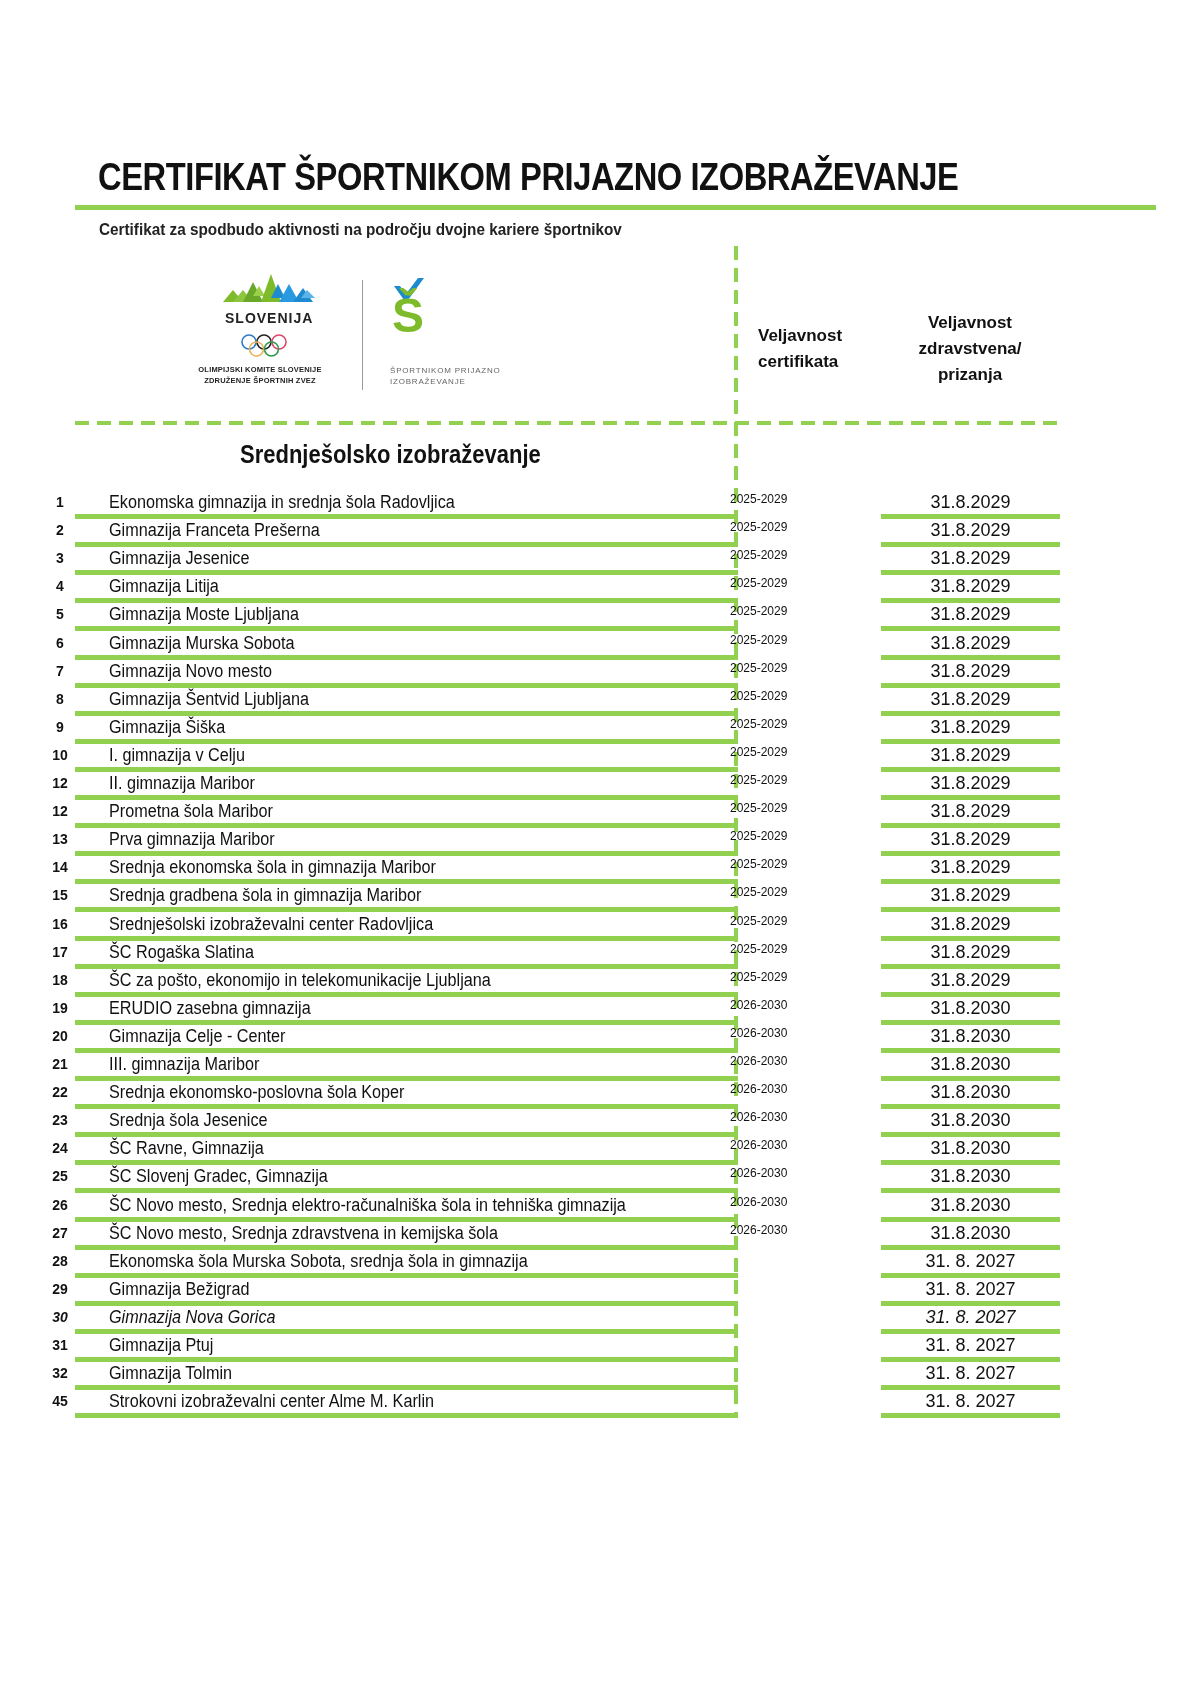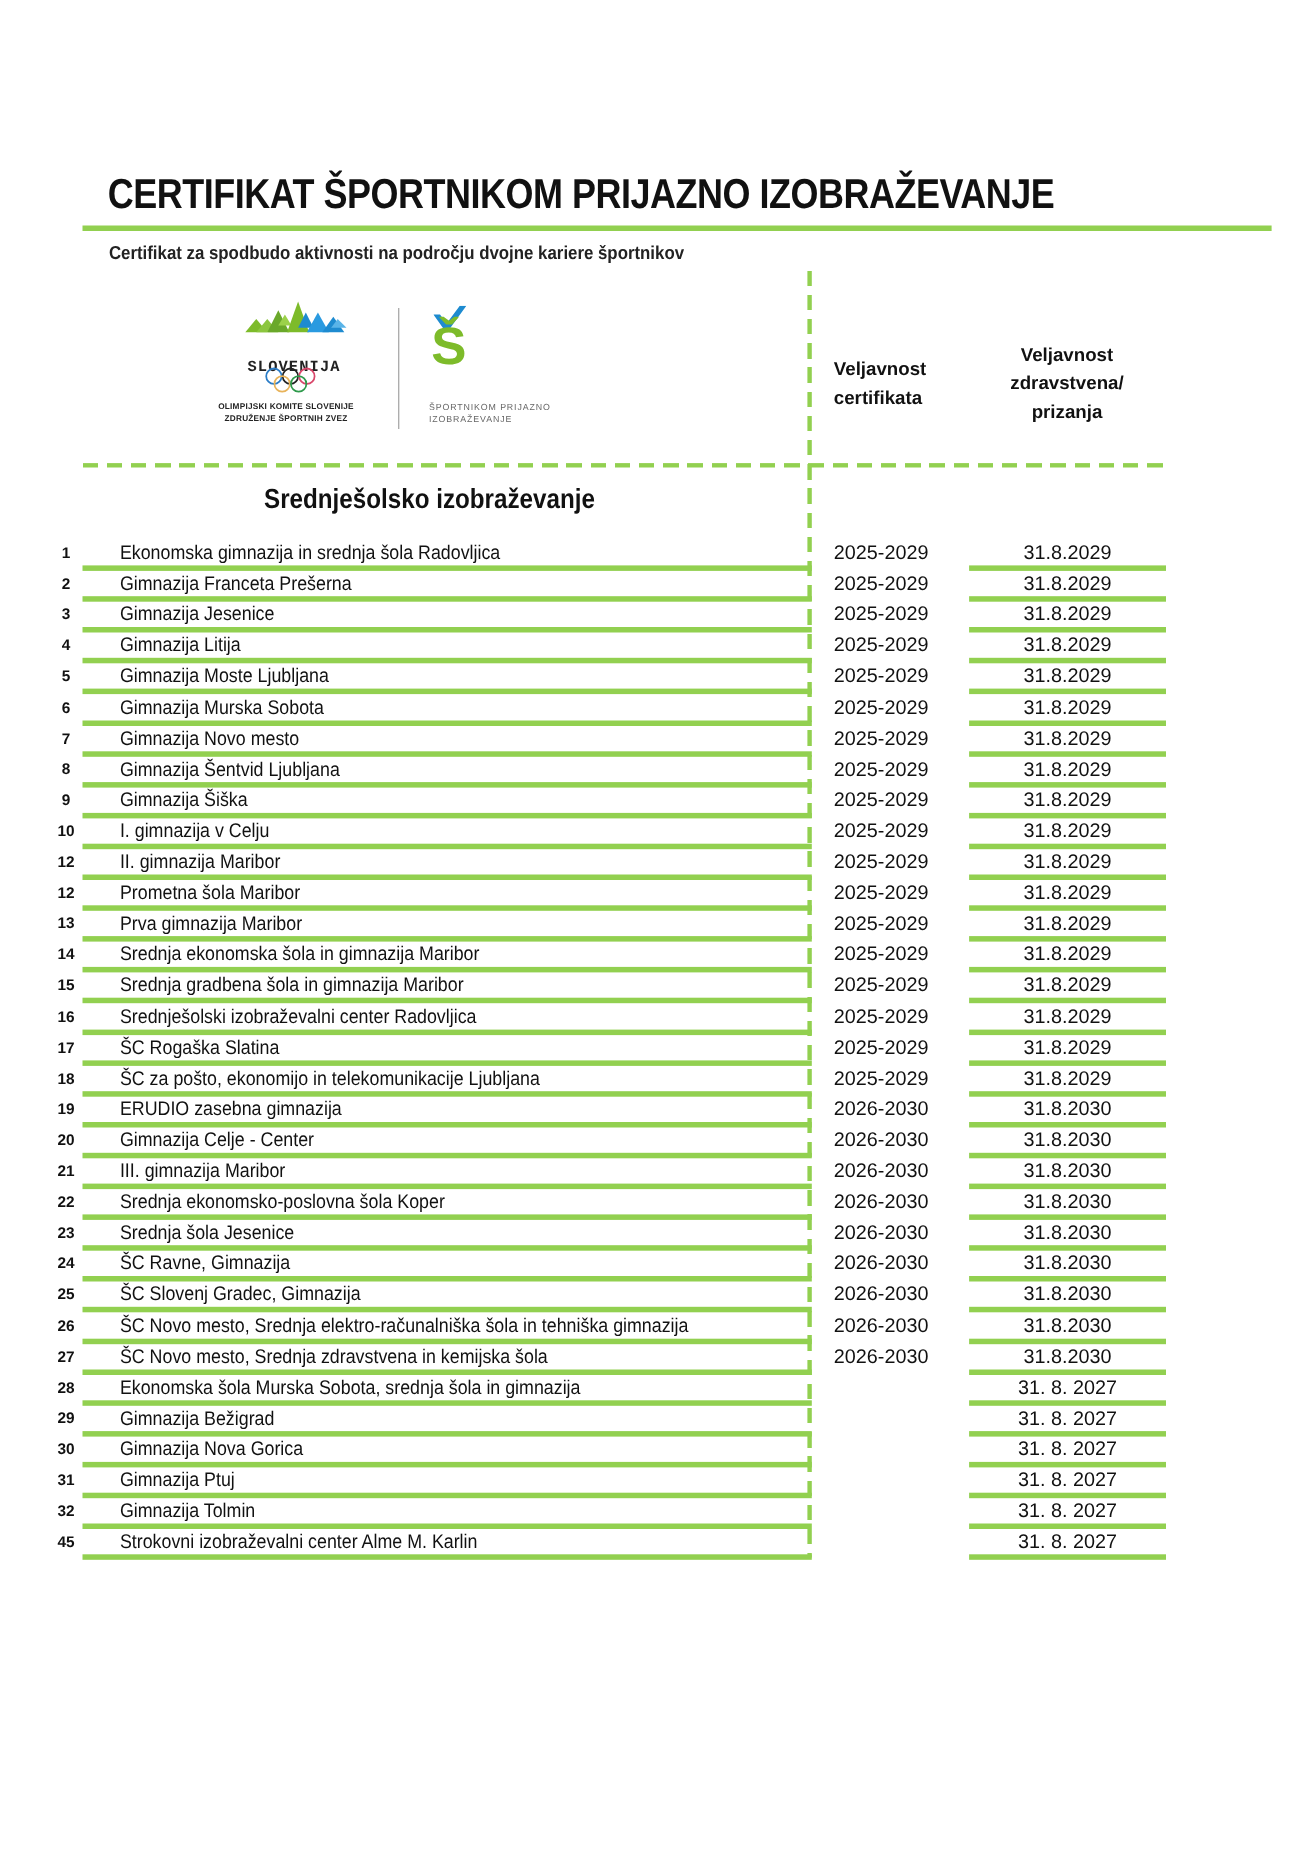--- a/index.html
+++ b/index.html
@@ -32,21 +32,21 @@
   .logo-word { font-weight: bold; color: #222; }
   .logo-small { font-size: 7.5px; font-weight: bold; text-align: center; line-height: 11px; color: #222; letter-spacing: 0.2px; }
   .logo-small-light { font-size: 8px; line-height: 11px; color: #666; letter-spacing: 0.8px; }
 
   
   .row { position: absolute; left: 0; width: 1190px; height: 28px; }
   .row .num { position: absolute; left: 48px; width: 24px; text-align: center; top: 2px;
               font-size: 14px; font-weight: bold; }
   .row .name { position: absolute; left: 109px; top: 0; font-size: 18px; white-space: nowrap;
                transform: scaleX(0.9); transform-origin: left top; }
-  .row .period { position: absolute; left: 758px; top: 0; font-size: 18px; white-space: nowrap; }
+  .row .period { position: absolute; left: 730px; top: 0; font-size: 12px; white-space: nowrap; }
   .row .date { position: absolute; left: 881px; width: 179px; text-align: center; top: 0; font-size: 18px; white-space: nowrap; }
   .row .line-left { position: absolute; left: 75px; top: 22px; width: 663px; height: 5px; background: #92d050; }
   .row .line-right { position: absolute; left: 881px; top: 22px; width: 179px; height: 5px; background: #92d050; }
 </style>
 </head>
 <body>
 
 <div class="abs title">CERTIFIKAT ŠPORTNIKOM PRIJAZNO IZOBRAŽEVANJE</div>
 <div class="abs top-line"></div>
 <div class="abs subtitle">Certifikat za spodbudo aktivnosti na področju dvojne kariere športnikov</div>
@@ -58,21 +58,21 @@
       <polygon points="10,30 20,18 30,30" fill="#8cc63f"></polygon>
       <polygon points="20,30 30,10 40,30" fill="#6aa82a"></polygon>
       <polygon points="30,24 36,14 42,24" fill="#9bd14a"></polygon>
       <polygon points="38,30 48,2 58,30" fill="#7dbb2a"></polygon>
       <polygon points="48,26 55,12 62,26" fill="#1e8bd0"></polygon>
       <polygon points="56,30 66,12 76,30" fill="#2a9ae0"></polygon>
       <polygon points="70,30 80,16 90,30" fill="#1e8bd0"></polygon>
       <polygon points="78,26 84,18 92,26" fill="#5ab4e8"></polygon>
     </g>
   </svg>
-  <div class="abs logo-word" style="left:30px;top:58px;font-size:14px;letter-spacing:1px;font-family:Liberation Mono, monospace;">SLOVENIJA</div>
+  <div class="abs logo-word" style="left:30px;top:42px;font-size:14px;letter-spacing:1px;">SLOVENIJA</div>
   <svg width="60" height="30" viewBox="0 0 60 30" style="position:absolute;left:44px;top:64px">
     <circle cx="10" cy="10" r="7" fill="none" stroke="#2a7cc7" stroke-width="1.6"></circle>
     <circle cx="25" cy="10" r="7" fill="none" stroke="#222" stroke-width="1.6"></circle>
     <circle cx="40" cy="10" r="7" fill="none" stroke="#d9486b" stroke-width="1.6"></circle>
     <circle cx="17.5" cy="17" r="7" fill="none" stroke="#e8b35a" stroke-width="1.6"></circle>
     <circle cx="32.5" cy="17" r="7" fill="none" stroke="#2f9a4c" stroke-width="1.6"></circle>
   </svg>
   <div class="abs logo-small" style="left:-10px;top:96px;width:150px;">
     <div>OLIMPIJSKI KOMITE SLOVENIJE</div>
     <div>ZDRUŽENJE ŠPORTNIH ZVEZ</div>
@@ -331,21 +331,21 @@
       <span class="line-right"></span>
     </div>
     <div class="row" style="top: 1278.8px;">
       <span class="num">29</span>
       <span class="name">Gimnazija Bežigrad</span>
       <span class="period"></span>
       <span class="date">31. 8. 2027</span>
       <span class="line-left"></span>
       <span class="line-right"></span>
     </div>
-    <div class="row" style="top: 1306.9px;">
+    <div class="row" style="top: 1306.9px; font-style: italic;">
       <span class="num">30</span>
       <span class="name">Gimnazija Nova Gorica</span>
       <span class="period"></span>
       <span class="date">31. 8. 2027</span>
       <span class="line-left"></span>
       <span class="line-right"></span>
     </div>
     <div class="row" style="top: 1335px;">
       <span class="num">31</span>
       <span class="name">Gimnazija Ptuj</span>

